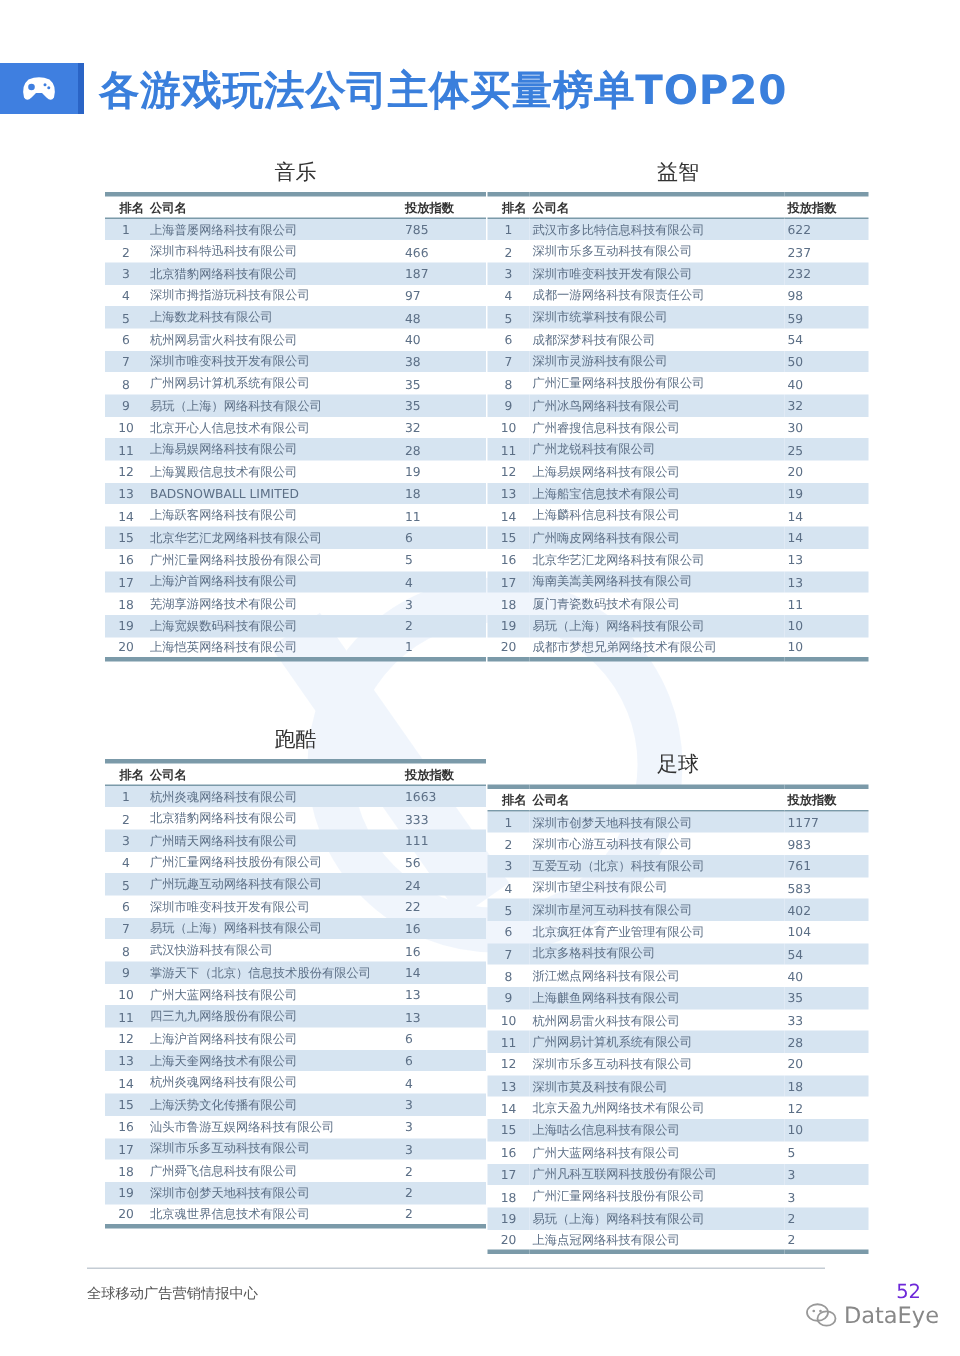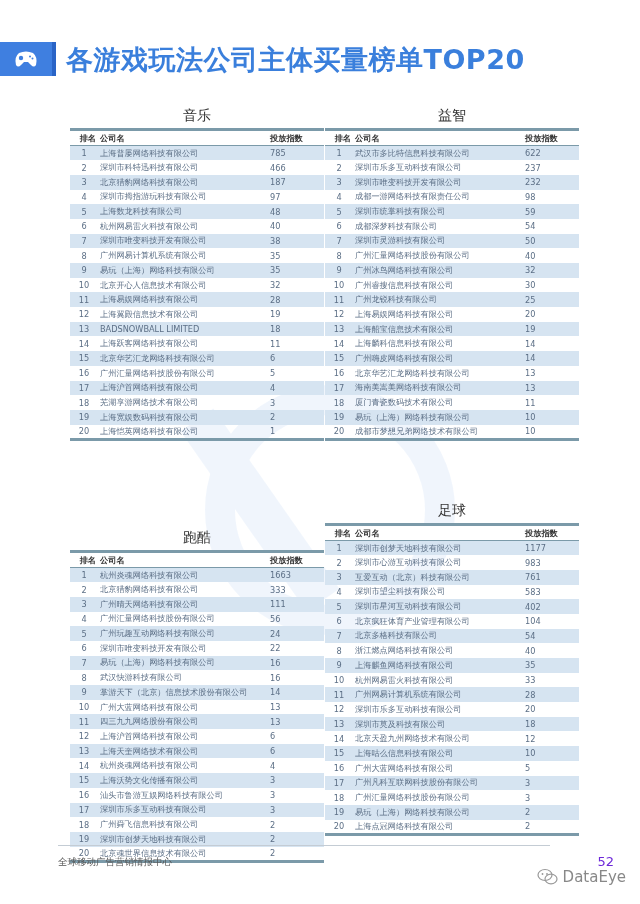--- a/index.html
+++ b/index.html
@@ -19,21 +19,21 @@
   .tbl th { font-weight: bold; color: #333; text-align: left; height: 16px; border-bottom: 1.5px solid #7b9aa9; padding: 0 2px; background: #fff; }
   .tbl td { height: 14.7px; padding: 0 2px; color: #5c6f86; white-space: nowrap; }
   .tbl tr.odd td { background: #d6e4f1; }
   .tbl .c-rank { width: 28px; text-align: center; }
   .tbl .c-name { width: 170px; }
   .tbl .c-val { width: 56px; }
   .tbl th.c-rank { text-align: right; }
 
   #blk-music { left: 70px; top: 104px; }
   #blk-puzzle { left: 325px; top: 104px; }
-  #blk-parkour { left: 70px; top: 482px; margin-top: 44px; }
+  #blk-parkour { left: 70px; top: 482px; }
   #blk-soccer { left: 325px; top: 482px; margin-top: 17px; }
 
   .footer-line { position: absolute; left: 58px; right: 90px; top: 845px; border-top: 1px solid #c4ccd4; }
   .footer-text { position: absolute; left: 58px; top: 856px; font-family: "DejaVu Serif", "Liberation Serif", serif; font-size: 9.5px; color: #555; }
   .page-num { position: absolute; right: 26px; top: 854px; font-size: 13px; color: #6d28d9; }
   .brand { position: absolute; right: 14px; top: 868px; display: flex; align-items: center; font-size: 15px; color: #888; }
   .brand svg { width: 22px; height: 18px; margin-right: 4px; }
 </style>
 </head>
 <body>

